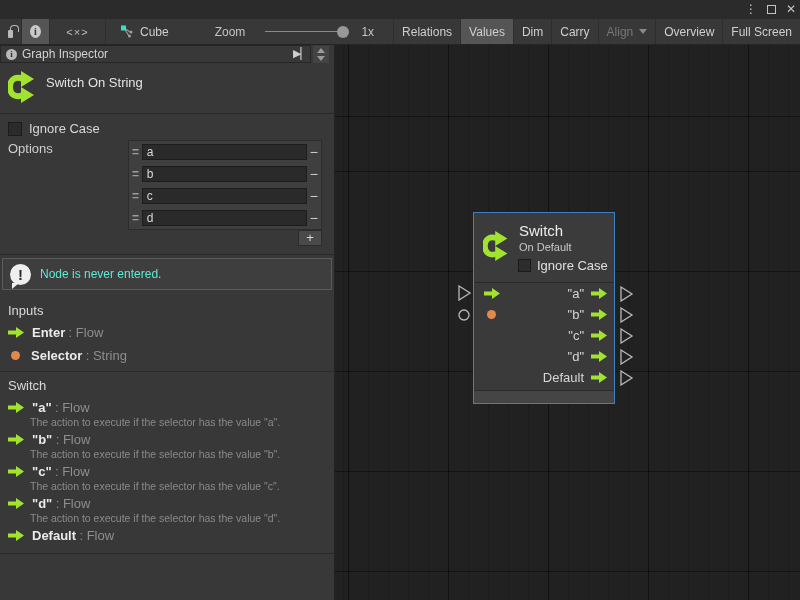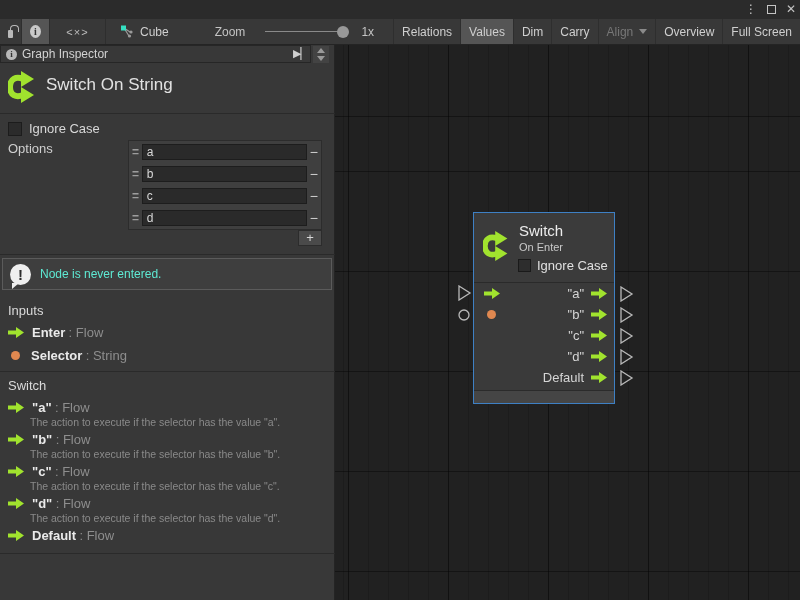--- a/index.html
+++ b/index.html
@@ -41,21 +41,21 @@
     border-right:1px solid #242424; }
   .insp-header { position:absolute; left:0; top:0; width:311px; height:18px; background:#383838;
     border:1px solid #262626; display:flex; align-items:center; gap:5px; padding:0 5px; }
   .insp-header .info-circle { width:11px; height:11px; font-size:9px; background:#b9b9b9; }
   .dock-btn { position:absolute; right:26px; top:2px; color:#cfcfcf; font-size:11px; letter-spacing:-1px; }
   .spinner { position:absolute; right:5px; top:1px; width:16px; height:17px; background:#434343;
     display:flex; flex-direction:column; align-items:center; justify-content:center; gap:3px; }
   .tri-up { width:0; height:0; border-left:4px solid transparent; border-right:4px solid transparent; border-bottom:5px solid #9a9a9a; }
   .tri-dn { width:0; height:0; border-left:4px solid transparent; border-right:4px solid transparent; border-top:5px solid #9a9a9a; }
 
-  .unit-title { position:absolute; left:46px; top:30px; font-size:17px; color:#e2e2e2; }
+  .unit-title { position:absolute; left:46px; top:30px; font-size:13px; color:#e2e2e2; }
   .unit-icon { position:absolute; left:8px; top:24px; }
   .divider { position:absolute; left:0; width:335px; height:1px; background:#2a2a2a; }
 
   .checkbox { width:14px; height:14px; background:#2b2b2b; border:1px solid #1c1c1c; }
   .ign-row { position:absolute; left:8px; top:76px; display:flex; align-items:center; gap:7px; font-size:13px; color:#d8d8d8; }
   .opt-label { position:absolute; left:8px; top:96px; font-size:13px; color:#cfcfcf; }
 
   .opt-list { position:absolute; left:128px; top:95px; width:194px; background:#3f3f3f; border:1px solid #2c2c2c; }
   .opt-row { height:22px; display:flex; align-items:center; }
   .handle { width:20px; text-align:center; color:#9d9d9d; font-weight:bold; font-size:12px; letter-spacing:0; }
@@ -335,21 +335,21 @@
     <div class="node-header">
       <span style="position:absolute; left:9px; top:16px">
         <svg class="arr" width="30" height="34" viewBox="0 0 32 36">
           <path d="M2 18 C2 10 8 7 15 10" stroke="#a1e32e" stroke-width="6" fill="none"></path>
           <polygon points="13,2 26,10 13,18" fill="#a1e32e"></polygon>
           <path d="M2 18 C2 26 8 29 15 26" stroke="#a1e32e" stroke-width="6" fill="none"></path>
           <polygon points="13,18 26,26 13,34" fill="#a1e32e"></polygon>
         </svg>
       </span>
       <div class="node-title">Switch</div>
-      <div class="node-sub">On Enter</div>
+      <div class="node-sub">On Default</div>
       <div class="node-ign">
         <span class="checkbox"></span>
         <span>Ignore Case</span>
       </div>
     </div>
     <div class="node-body">
       <div class="nrow">
         <svg class="arr" width="18" height="11" viewBox="0 0 16 11">
             <path d="M0 3.5h8V0l8 5.5-8 5.5V7.5H0z" fill="#a1e32e"></path>
           </svg>

